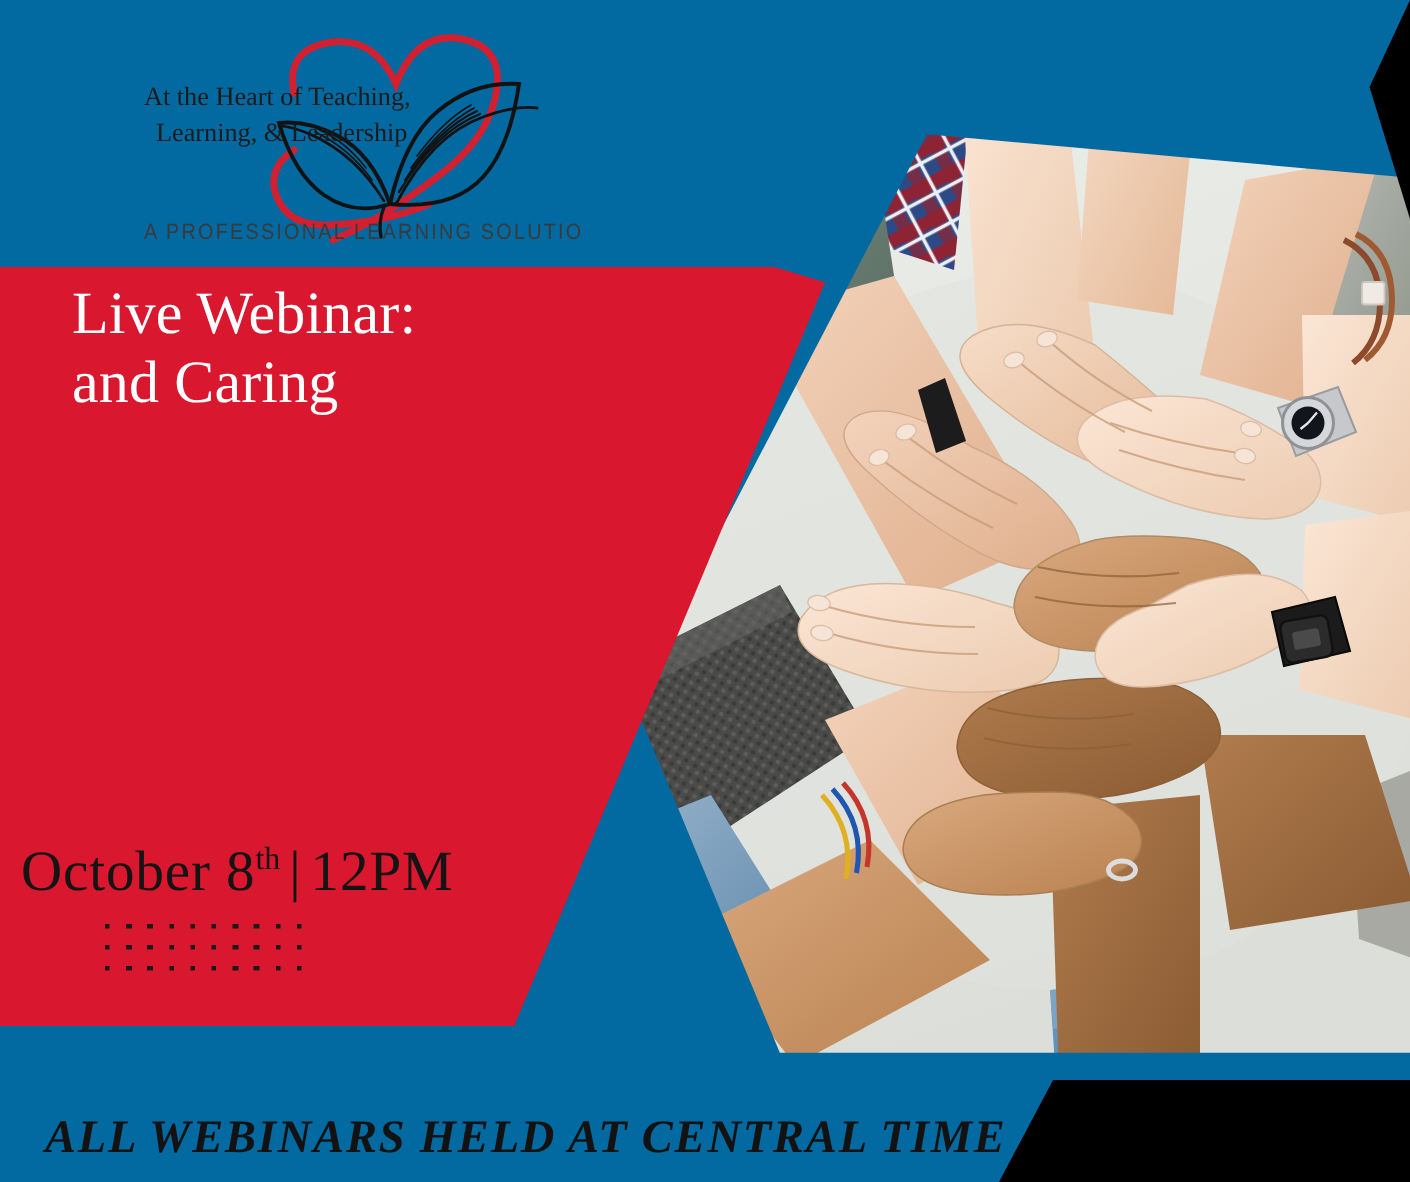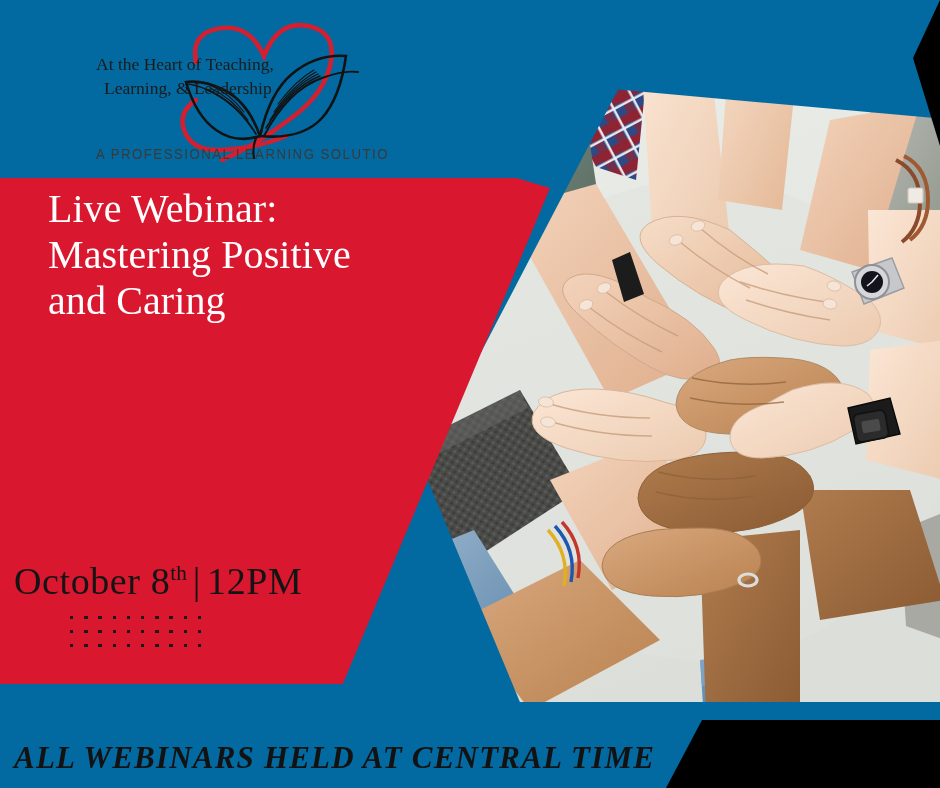--- a/index.html
+++ b/index.html
@@ -130,21 +130,21 @@
   .dot-grid i {
     display: block;
     width: 3.4px;
     height: 3.4px;
     background: #1a1a1a;
   }
 
   
   .footer-note {
     position: absolute;
-    left: 14px;
+    left: 30px;
     top: 740px;
     color: #121212;
     font-family: "Liberation Serif", "DejaVu Serif", serif;
     font-style: italic;
     font-weight: 700;
     font-size: 31px;
     letter-spacing: 1.2px;
     white-space: nowrap;
     z-index: 6;
   }
@@ -361,21 +361,20 @@
       </g>
 
       <text x="8" y="52" font-family="'Liberation Serif','DejaVu Serif',serif" font-size="17.5" fill="#1b1b1b">At the Heart of Teaching,</text>
       <text x="16" y="76" font-family="'Liberation Serif','DejaVu Serif',serif" font-size="17.5" fill="#1b1b1b">Learning, &amp; Leadership</text>
       <text x="8" y="140" font-family="'Liberation Sans','DejaVu Sans',sans-serif" font-size="13.2" letter-spacing="1.5" fill="#3a3a3a" transform="scale(1,1.12) translate(0,-14)">A PROFESSIONAL LEARNING SOLUTIONS COMPANY.</text>
     </svg>
   </div>
 
   <div class="headline">
     <div>Live Webinar:</div>
-    <div>Mastering Positive</div>
     <div>and Caring</div>
   </div>
 
   <div class="date-line"><span>October 8</span><span class="ord">th</span><span class="sep">|</span><span>12PM</span></div>
 
   <div class="dot-grid">
     <i></i>
       <i></i>
       <i></i>
       <i></i>

